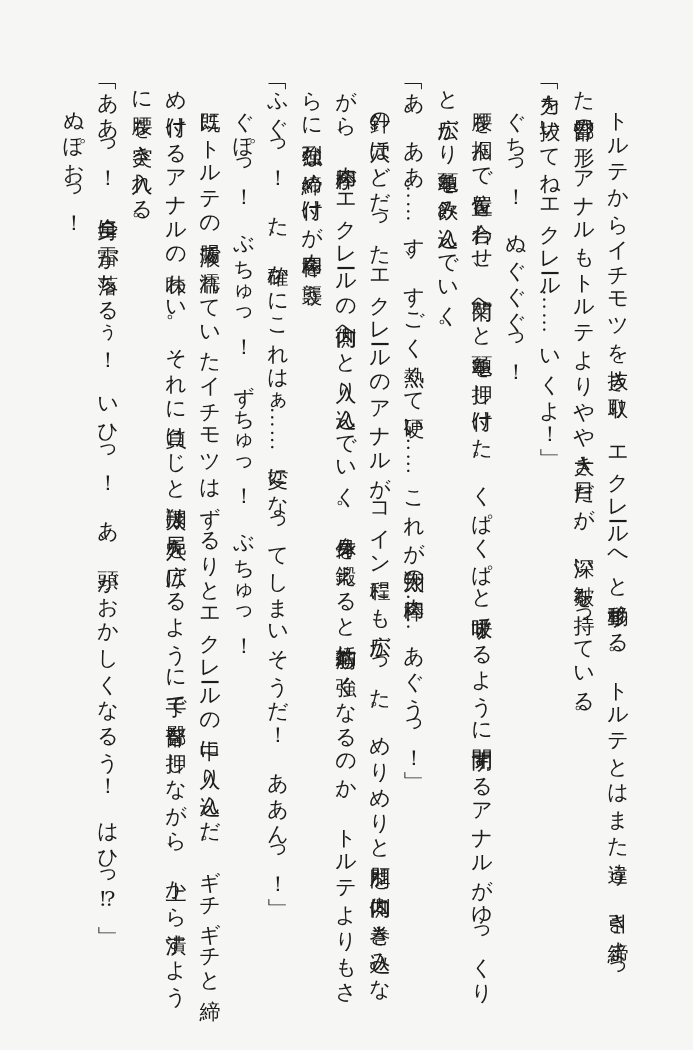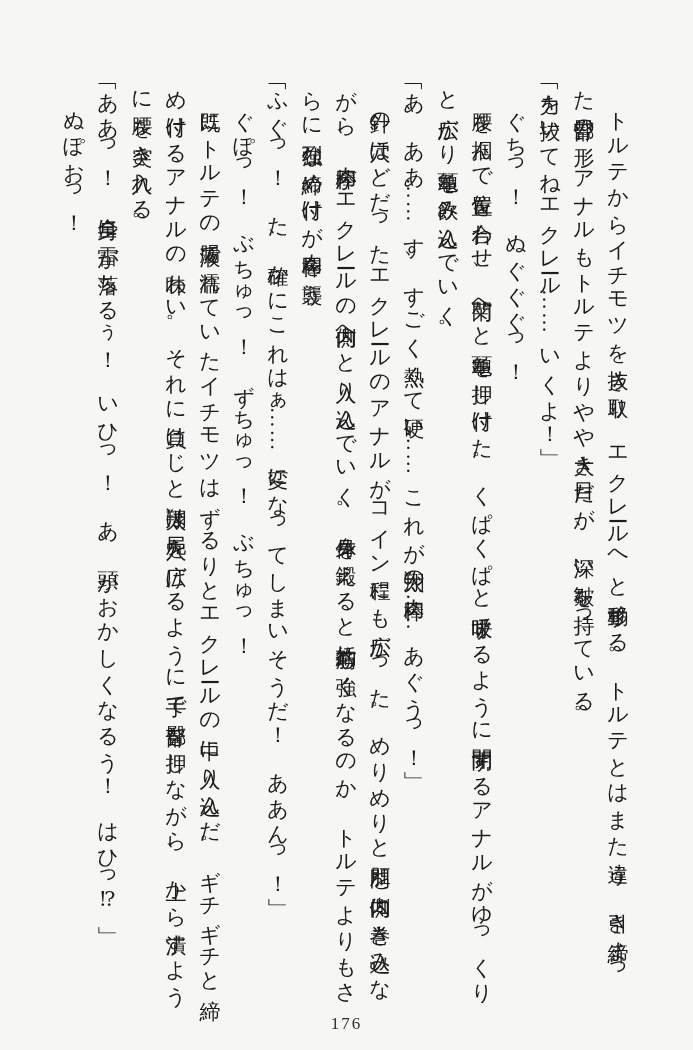--- a/index.html
+++ b/index.html
@@ -58,14 +58,13 @@
     <p class="para indent">ぐちっ！　ぬぐぐぐっ！</p>
     <p class="para indent">腰を掴んで位置を合わせ、菊門へと亀頭を押し付けた。くぱくぱと呼吸するように開閉するアナルがゆっくりと広がり亀頭を飲み込んでいく。</p>
     <p class="para">「あ、ああ……す、すごく熱くて硬い……これが翔太の肉棒……あぐうっ！」</p>
     <p class="para indent">針の穴ほどだったエクレールのアナルがコイン程にも広がった。めりめりと肛門を内側に巻き込みながら、肉棒がエクレールの内側へと入り込んでいく。身体を鍛えると括約筋も強くなるのか、トルテよりもさらに強烈な締め付けが肉棒を襲う。</p>
     <p class="para">「ふぐっ！　た、確かにこれはぁ……変になってしまいそうだ！　ああんっ！」</p>
     <p class="para indent">ぐぽっ！　ぶちゅっ！　ずちゅっ！　ぶちゅっ！</p>
     <p class="para indent">既にトルテの腸液で濡れていたイチモツはずるりとエクレールの中に入り込んだ。ギチギチと締め付けるアナルの味わい。それに負けじと翔太は尻穴を広げるように手で臀部を押しながら、上から潰すように腰を突き入れる。</p>
     <p class="para">「ああっ！　全身に雷が落ちるぅ！　いひっ！　あ、頭がおかしくなるう！　はひっ⁉」</p>
     <p class="para indent">ぬぽおっ！</p>
   </div>
-  <div class="page-number">176</div>
 </div>
 
 </body></html>

